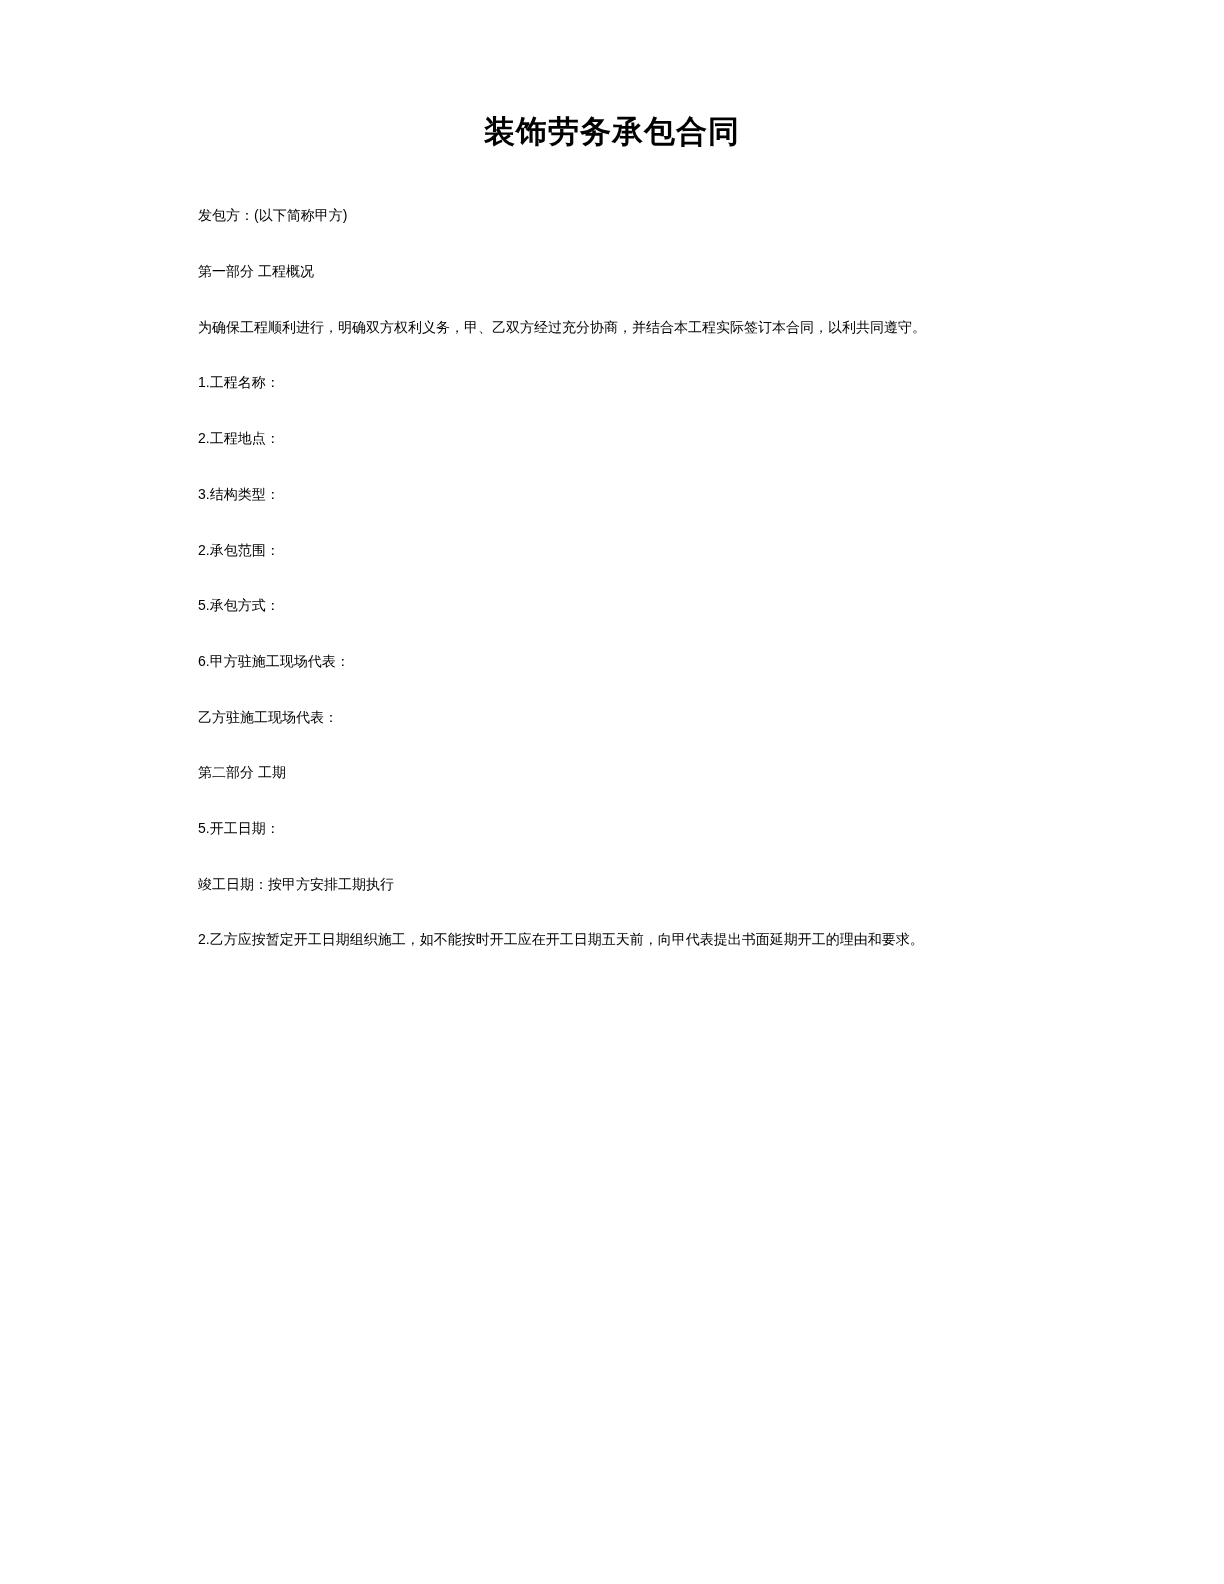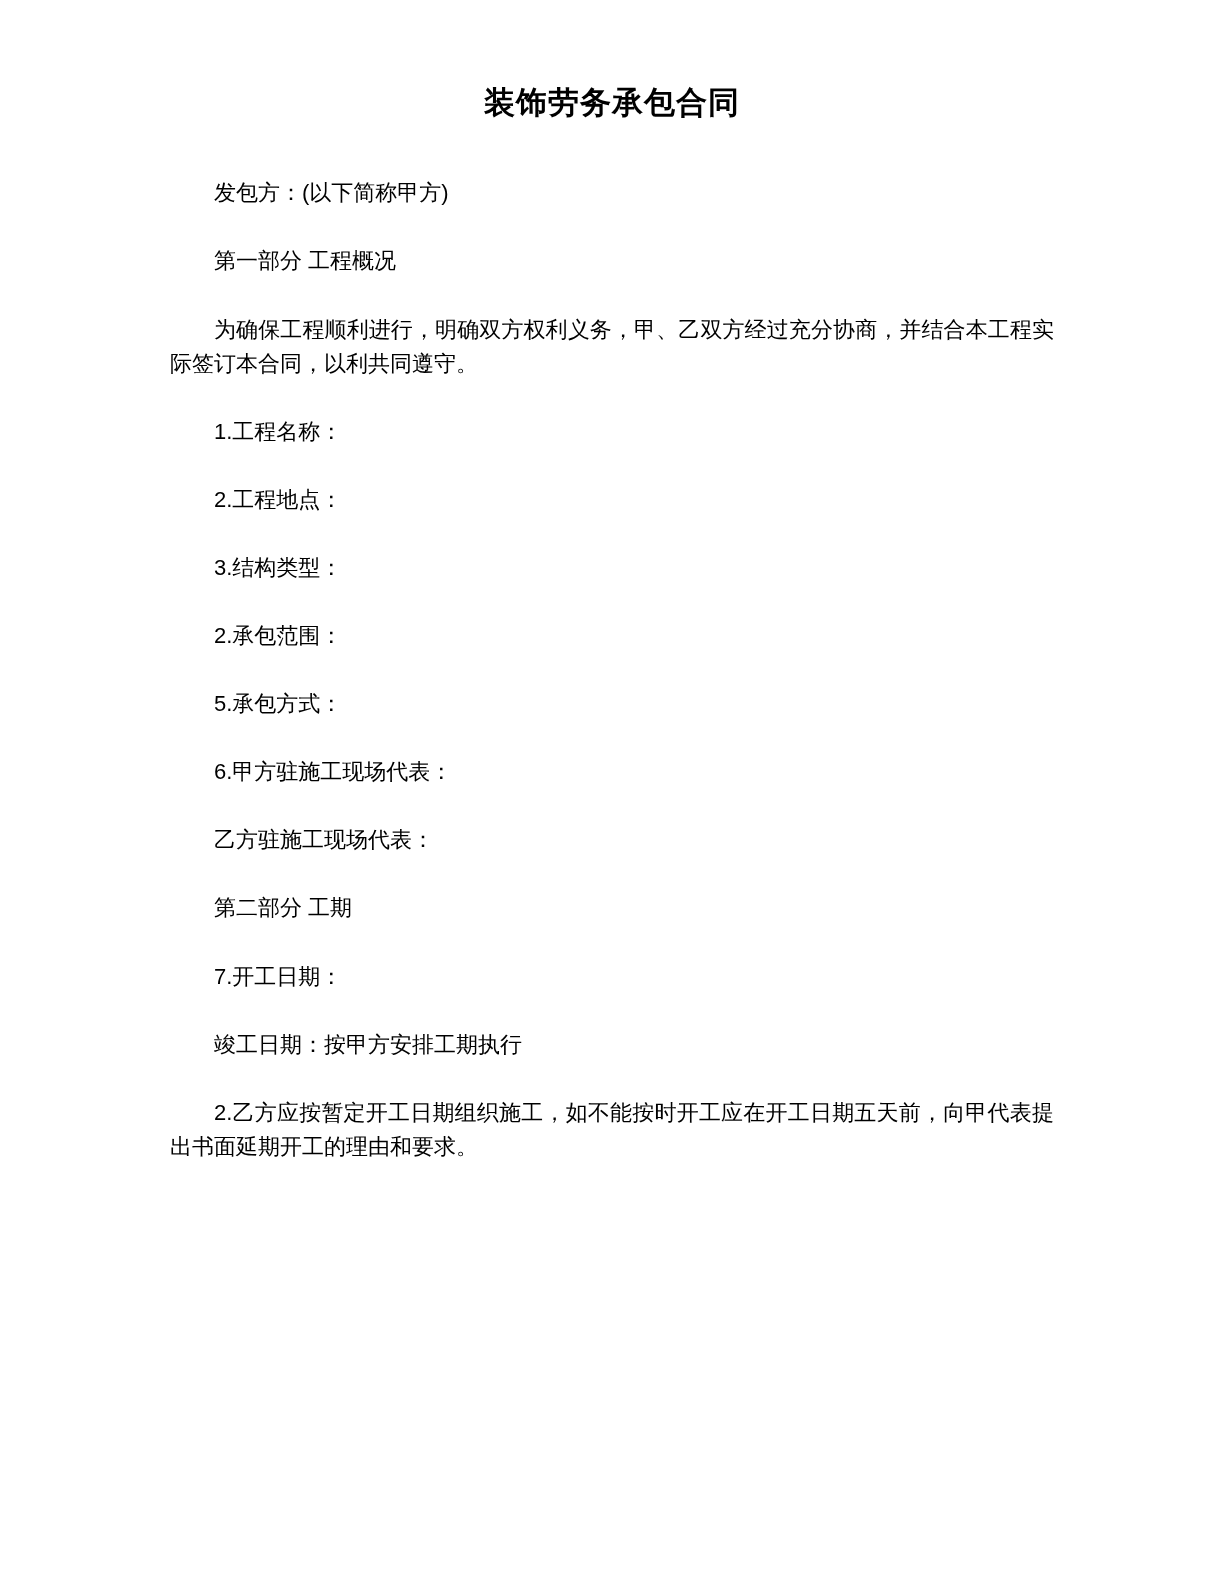--- a/index.html
+++ b/index.html
@@ -12,32 +12,32 @@
     height: 1584px;
     font-family: "Liberation Sans", "DejaVu Sans", sans-serif;
     color: #000000;
     position: relative;
     overflow: hidden;
   }
   .page {
     box-sizing: border-box;
     width: 1224px;
     min-height: 1584px;
-    padding: 63px 170px 80px 170px;
+    padding: 92px 170px 80px 170px;
   }
   .doc-title {
     text-align: center;
     font-size: 31px;
     font-weight: 700;
     letter-spacing: 1px;
     margin: 18px 0 52px 0;
     line-height: 1.4;
   }
   .para {
-    font-size: 22px;
+    font-size: 14px;
     line-height: 1.55;
     margin: 6px 0 34px 0;
     text-indent: 2em;
     text-align: justify;
     word-break: break-all;
   }
   .para:last-child {
     margin-bottom: 0;
   }
 </style>
@@ -52,17 +52,17 @@
   <p class="para">第一部分 工程概况</p>
   <p class="para">为确保工程顺利进行，明确双方权利义务，甲、乙双方经过充分协商，并结合本工程实际签订本合同，以利共同遵守。</p>
   <p class="para">1.工程名称：</p>
   <p class="para">2.工程地点：</p>
   <p class="para">3.结构类型：</p>
   <p class="para">2.承包范围：</p>
   <p class="para">5.承包方式：</p>
   <p class="para">6.甲方驻施工现场代表：</p>
   <p class="para">乙方驻施工现场代表：</p>
   <p class="para">第二部分 工期</p>
-  <p class="para">7.开工日期：</p>
+  <p class="para">5.开工日期：</p>
   <p class="para">竣工日期：按甲方安排工期执行</p>
   <p class="para">2.乙方应按暂定开工日期组织施工，如不能按时开工应在开工日期五天前，向甲代表提出书面延期开工的理由和要求。</p>
 
 </div>
 
 </body></html>

